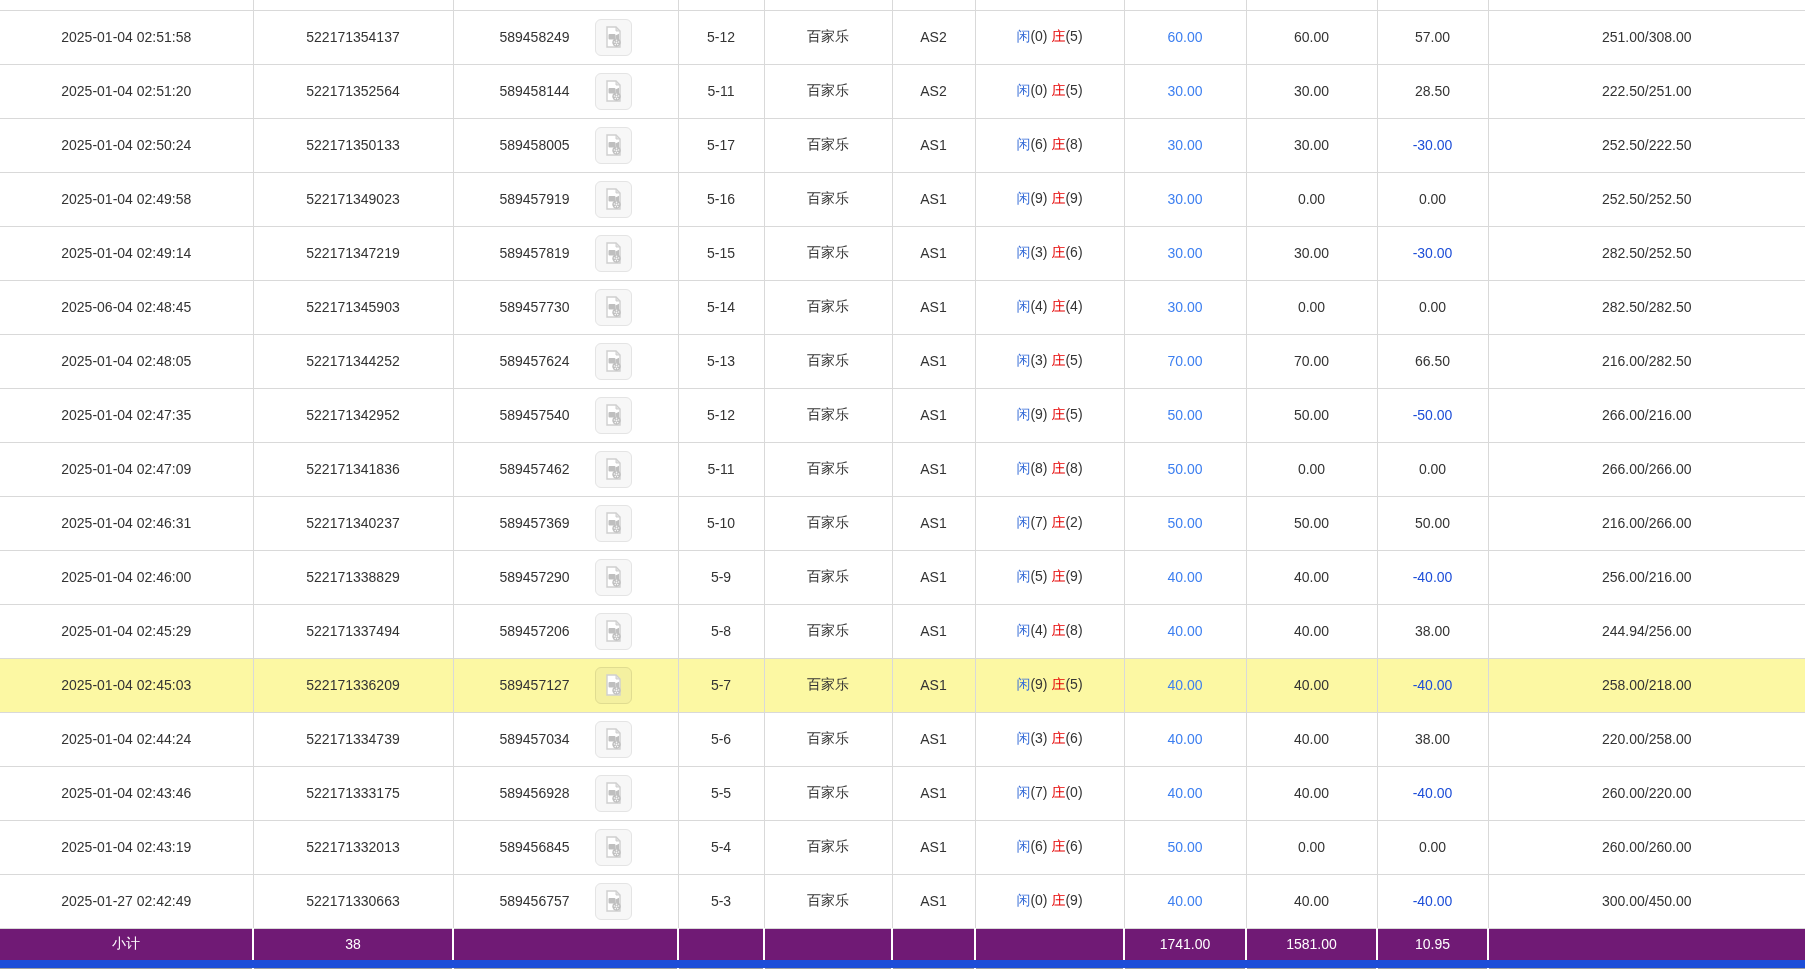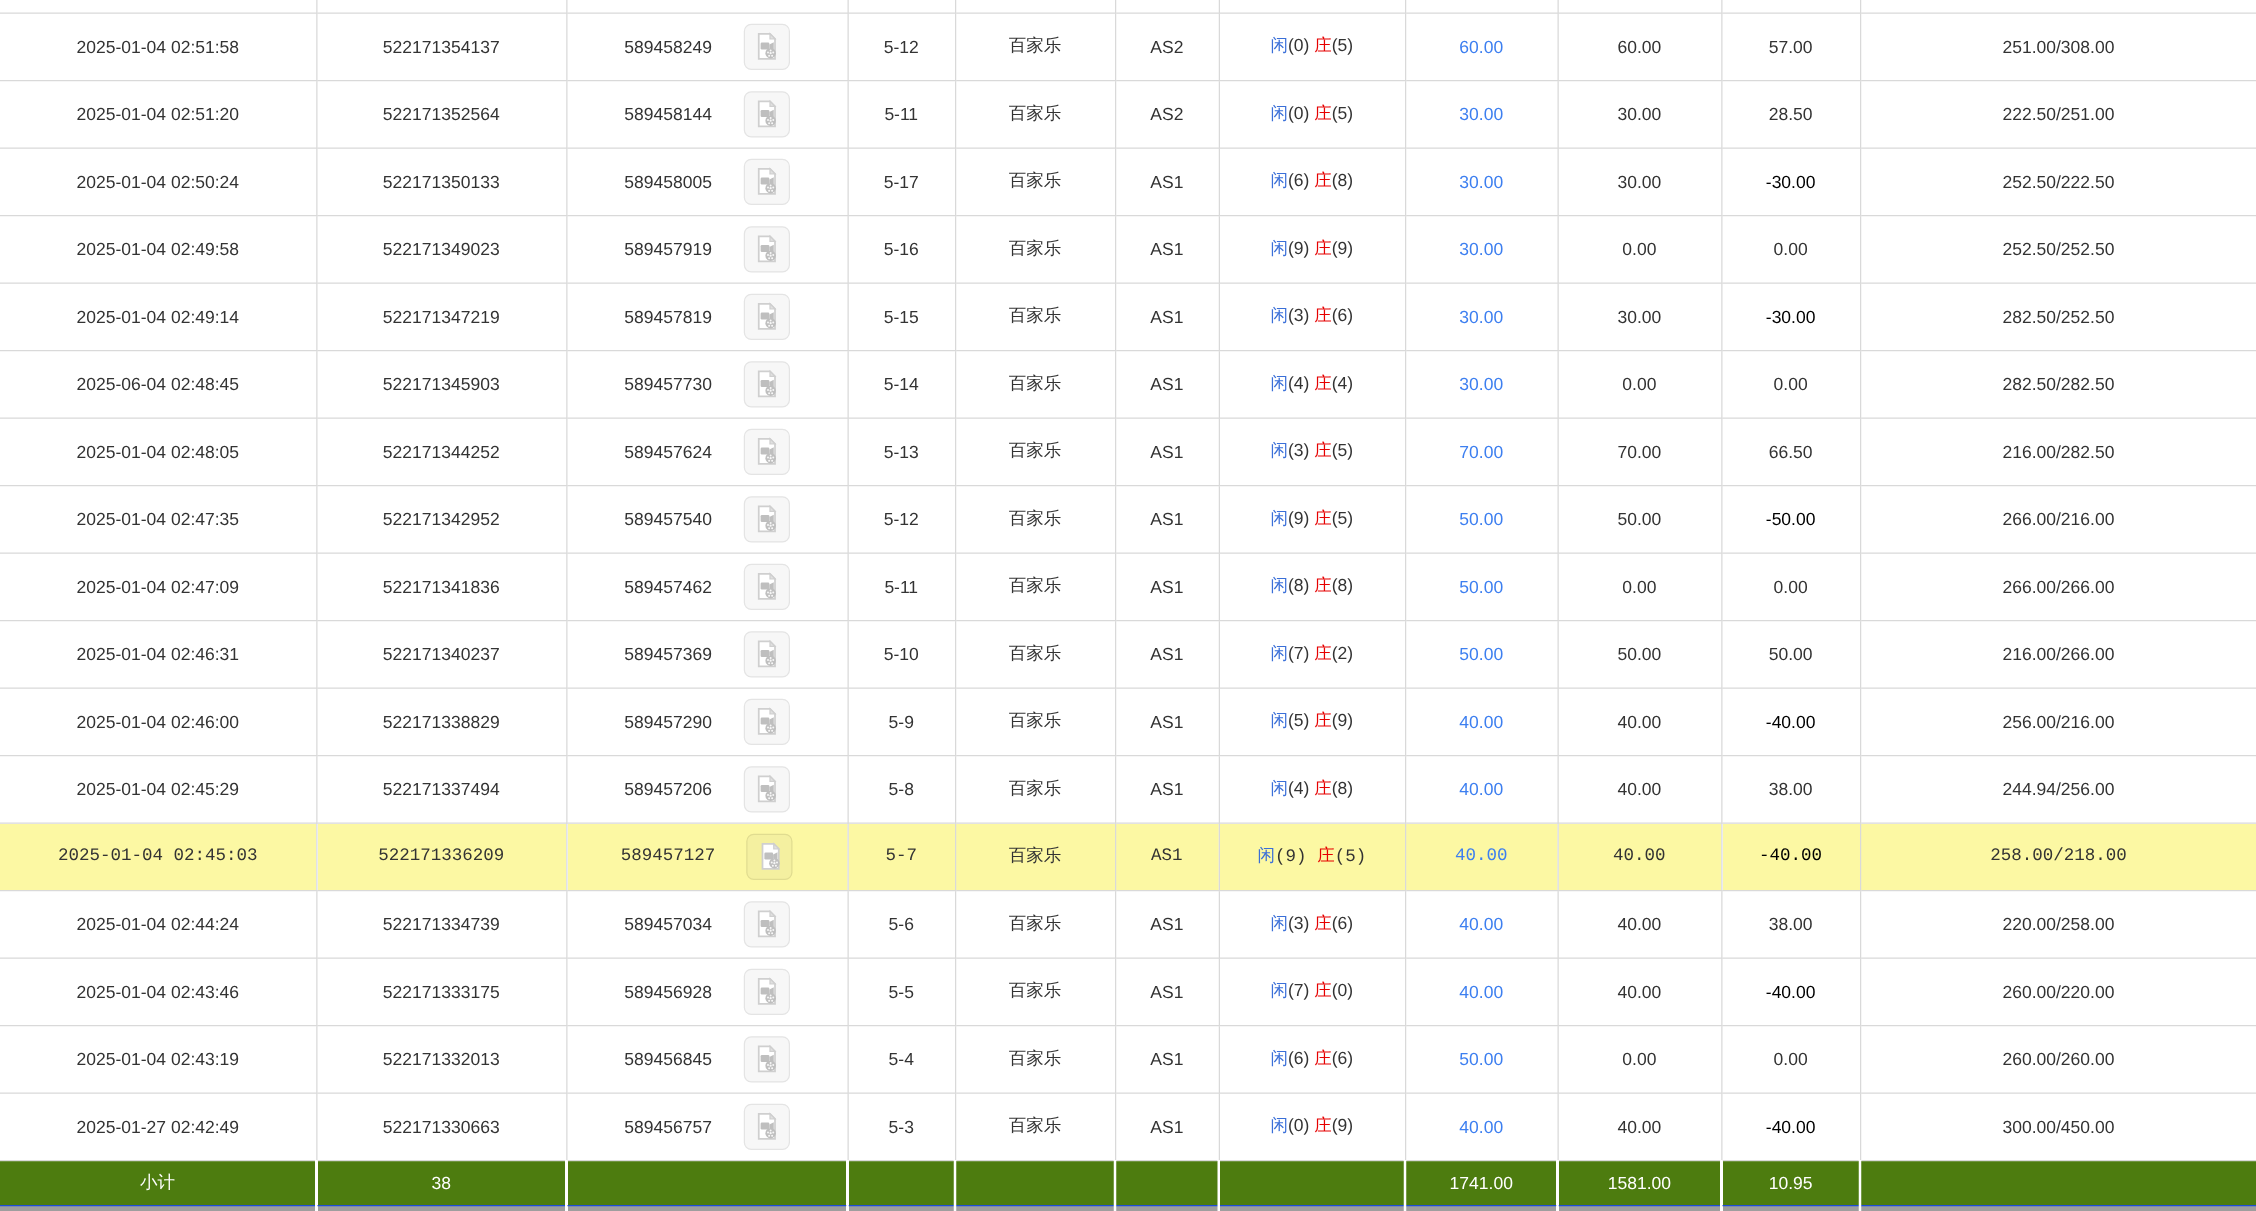--- a/index.html
+++ b/index.html
@@ -22,50 +22,50 @@
     text-align: center;
     vertical-align: middle;
     padding: 0 4px;
     overflow: hidden;
     white-space: nowrap;
   }
   td:last-child { border-right: none; }
   tr.partial-row td { height: 10px; padding:0; }
   tr.data-row { height: 54px; }
   tr.data-row td { background:#fff; }
-  tr.data-row.highlight td { background:#fcf8a3;font-family:Liberation Mono, monospace; }
+  tr.data-row.highlight td { background:#fcf8a3; }
   .result-cell .lbl-player { color:#3a6fd8; }
   .result-cell .lbl-banker { color:#e60000; }
   .result-cell .pts { color:#333; }
   .bet-link { color:#3d7ff0; cursor:pointer; text-decoration:none; }
-  .neg { color:#000000; }
+  .neg { color:#1d4ed8; }
   .gameid-wrap {
     display:flex;
     align-items:center;
     justify-content:center;
     gap:25px;
   }
   .icon-btn {
     display:inline-flex;
     align-items:center;
     justify-content:center;
     width:37px; height:37px;
     background:#f7f7f7;
     border:1px solid #e4e4e4;
     border-radius:6px;
     cursor:pointer;
     flex:0 0 auto;
   }
   tr.highlight .icon-btn { background:#f4f0a0; border-color:#e0dc90; }
   tr.summary-row { height: 36px; }
   tr.summary-row td {
-    background:#4d7c0f;
+    background:#701a75;
     color:#fff;
     border-right:2px solid #fff;
-    border-bottom:1px solid #1d4ed8;
+    border-bottom:8px solid #1d4ed8;
   }
   tr.summary-row td:last-child { border-right:none; }
   tr.strip-row { height: 5px; }
   tr.strip-row td {
     background:#9e9e9e;
     border-right:2px solid #fff;
     border-bottom:none;
     padding:0;
   }
   tr.strip-row td:last-child { border-right:none; }

